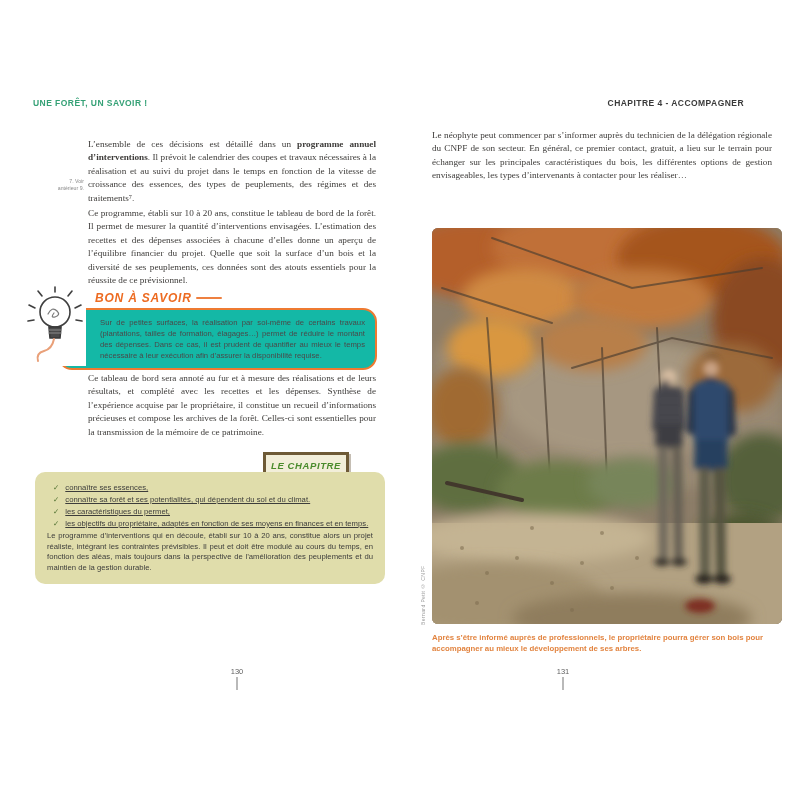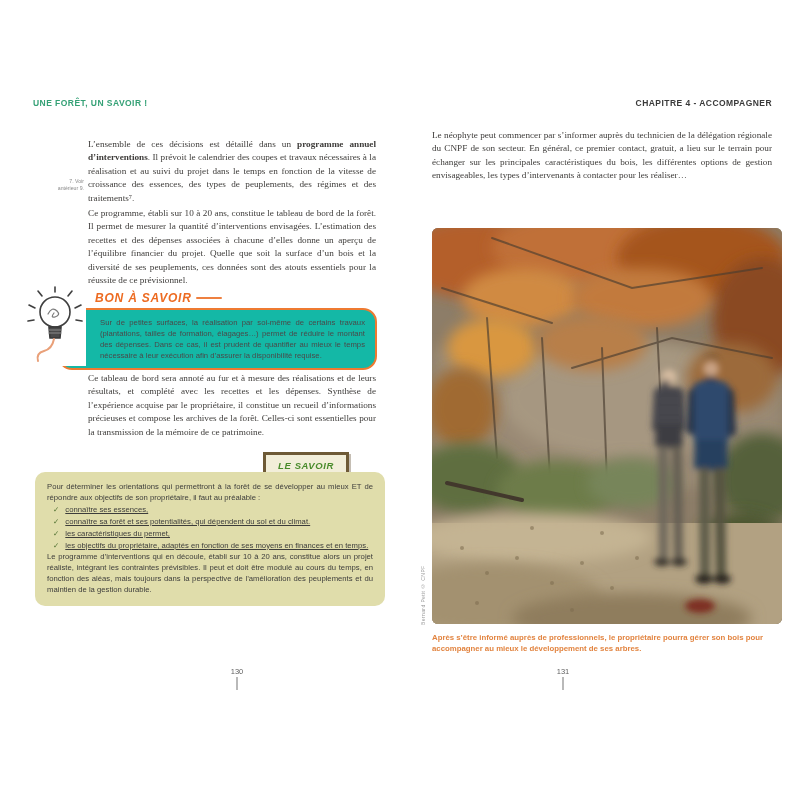--- a/index.html
+++ b/index.html
@@ -122,25 +122,24 @@
       <line x1="25" y1="44" x2="37" y2="44" stroke="#8a8a8a" stroke-width="1"></line>
       <line x1="25" y1="47" x2="37" y2="47" stroke="#8a8a8a" stroke-width="1"></line>
       <path d="M30,53 q-2,10 -10,12 q-8,2 -6,10" stroke="#e9a079" stroke-width="2"></path>
     </g>
   </svg>
 </div>
 
 <div class="abs bodytext" style="left:88px;top:372px;width:288px;">Ce tableau de bord sera annoté au fur et à mesure des réalisations et de leurs résultats, et complété avec les recettes et les dépenses. Synthèse de l’expérience acquise par le propriétaire, il constitue un recueil d’informations précieuses et compose les archives de la forêt. Celles-ci sont essentielles pour la transmission de la mémoire de ce patrimoine.</div>
 
 <div class="abs conseil-label" style="left:263px;top:452px;width:80px;height:20px;">
-  <span>LE SAVOIR</span>
+  <span>LE CHAPITRE</span>
 </div>
 
 <div class="abs green-box" style="left:35px;top:472px;width:326px;">
-  <div>Pour déterminer les orientations qui permettront à la forêt de se développer au mieux ET de répondre aux objectifs de son propriétaire, il faut au préalable :</div>
   <div class="gb-row">
     <span class="gb-check">✓</span>
     <span class="gb-item">connaître ses essences,</span>
   </div>
   <div class="gb-row">
     <span class="gb-check">✓</span>
     <span class="gb-item">connaître sa forêt et ses potentialités, qui dépendent du sol et du climat.</span>
   </div>
   <div class="gb-row">
     <span class="gb-check">✓</span>
@@ -151,21 +150,21 @@
     <span class="gb-item">les objectifs du propriétaire, adaptés en fonction de ses moyens en finances et en temps.</span>
   </div>
   <div>Le programme d’interventions qui en découle, établi sur 10 à 20 ans, constitue alors un projet réaliste, intégrant les contraintes prévisibles. Il peut et doit être modulé au cours du temps, en fonction des aléas, mais toujours dans la perspective de l’amélioration des peuplements et du maintien de la gestion durable.</div>
 </div>
 
 <div class="abs" style="left:217px;top:667px;">
   <div class="folio">130</div>
   <div class="folio-stem"></div>
 </div>
 
-<div class="abs runhead runhead-right" style="left:500px;top:98px;width:272px;">CHAPITRE 4 - ACCOMPAGNER</div>
+<div class="abs runhead runhead-right" style="left:472px;top:98px;width:272px;">CHAPITRE 4 - ACCOMPAGNER</div>
 
 <div class="abs bodytext" style="left:432px;top:129px;width:340px;">Le néophyte peut commencer par s’informer auprès du technicien de la délégation régionale du CNPF de son secteur. En général, ce premier contact, gratuit, a lieu sur le terrain pour échanger sur les principales caractéristiques du bois, les différentes options de gestion envisageables, les types d’intervenants à contacter pour les réaliser…</div>
 
 <div class="abs photo" style="left:432px;top:228px;width:350px;height:396px;">
   <svg width="350" height="396" viewBox="0 0 350 396">
     <defs>
       <filter id="b1" x="-60%" y="-60%" width="220%" height="220%">
           <feGaussianBlur stdDeviation="7"></feGaussianBlur>
         </filter>
       <filter id="b2" x="-60%" y="-60%" width="220%" height="220%">

